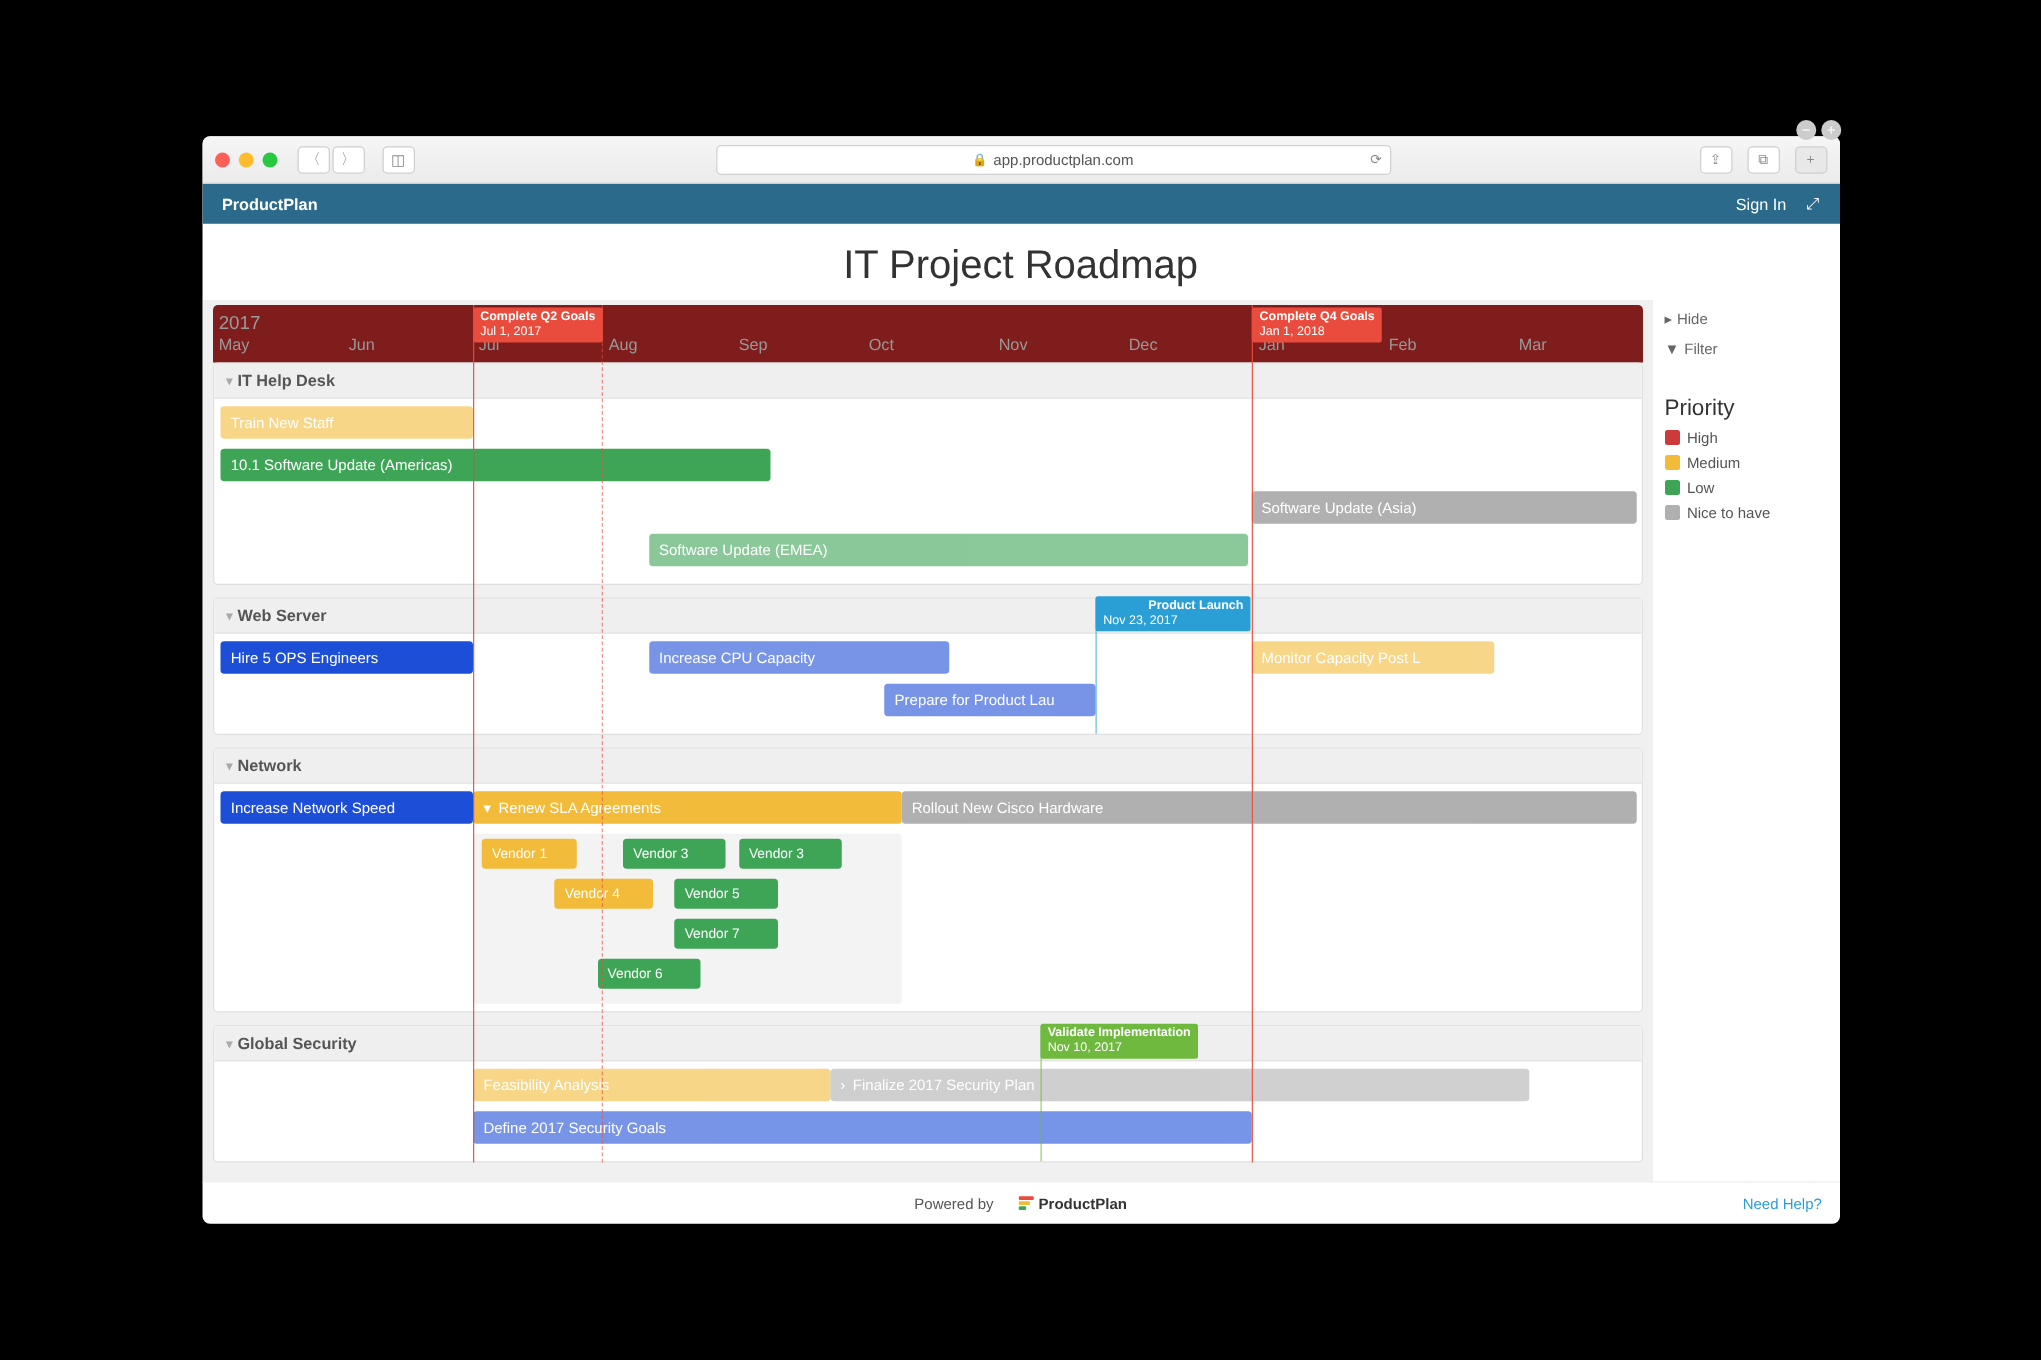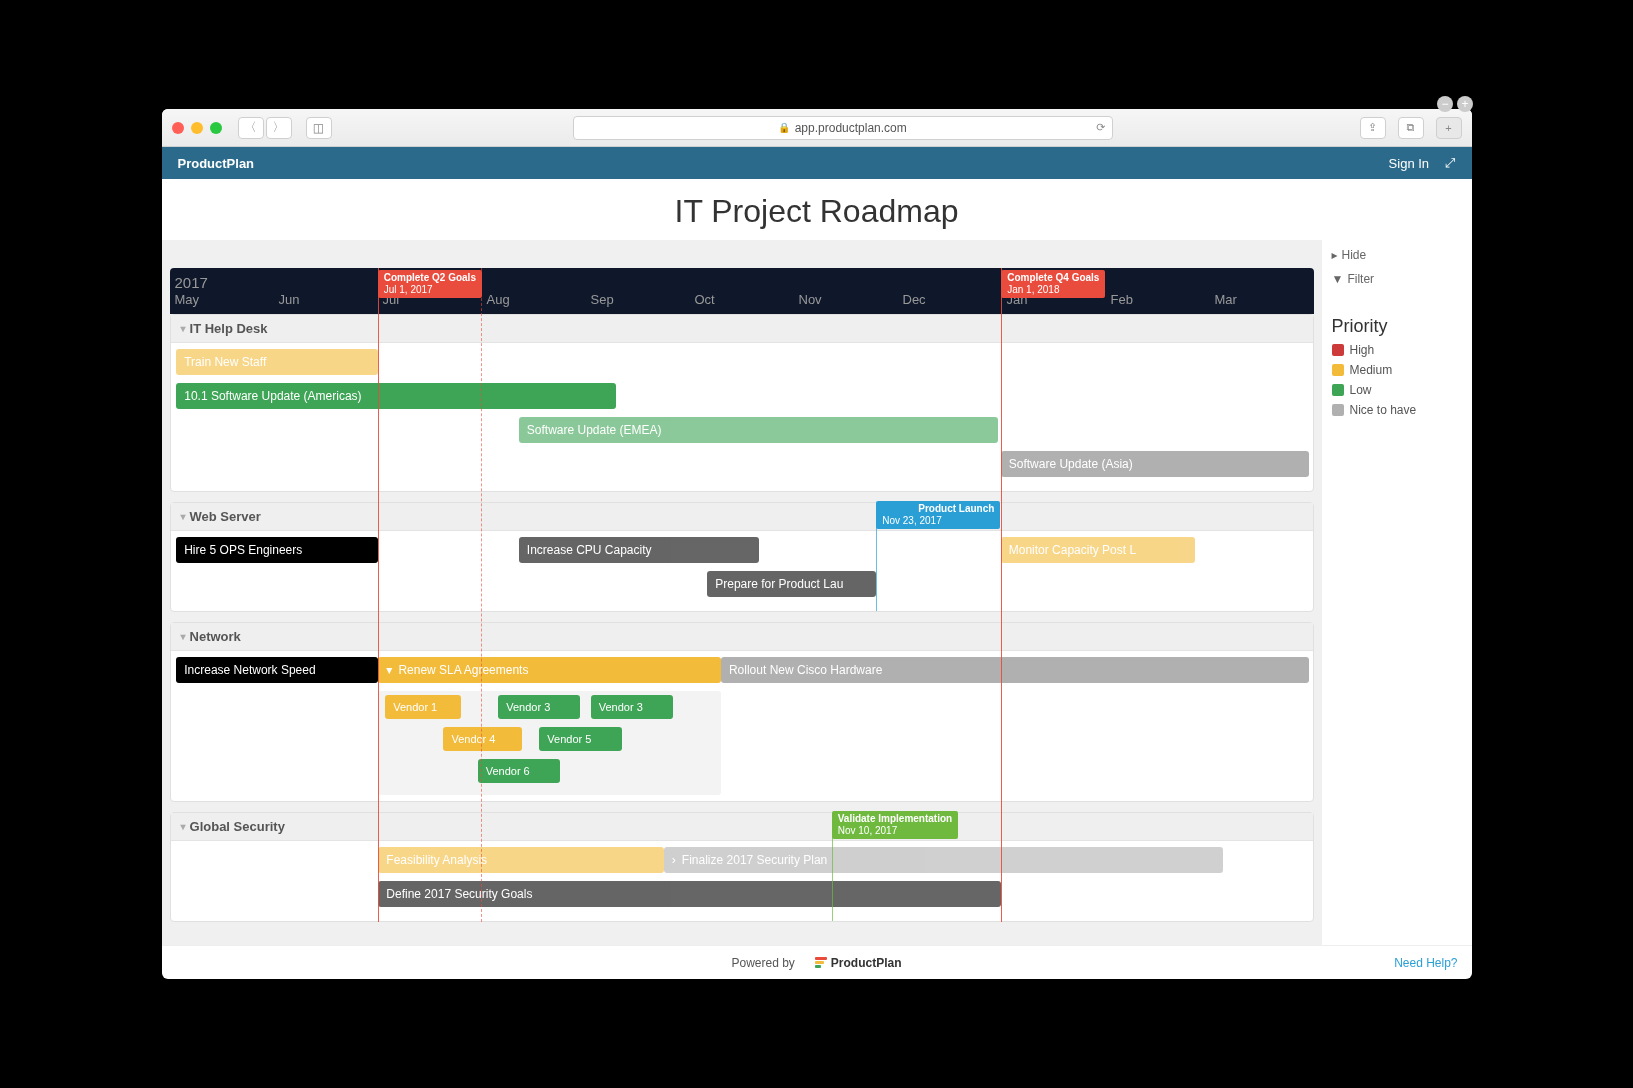--- a/index.html
+++ b/index.html
@@ -14,32 +14,32 @@
 .addrbar { flex:1; max-width: 540px; margin: 0 auto; height: 24px; border: 1px solid #d0d0d0; border-radius: 4px; background:#fff; display:flex; align-items:center; justify-content:center; font-size:12px; color:#555; position:relative; }
 .addrbar .lock { margin-right:4px; color:#777; font-size:10px;}
 .addrbar .reload { position:absolute; right:6px; color:#888; font-size:11px;}
 .tabsicon { width:26px; height:22px; border:1px solid #cfcfcf; border-radius:4px; background:#fff; margin-left:6px; display:flex;align-items:center;justify-content:center;color:#888;font-size:11px;}
 .rightchrome { display:flex; gap:6px;}
 .appheader { height: 32px; background: #2b6a8a; color: #fff; display:flex; align-items:center; padding: 0 16px; font-size:13px; justify-content:space-between; }
 .appheader .right { display:flex; align-items:center; gap:16px; }
 .title { text-align:center; font-size: 32px; font-weight:300; color:#333; padding: 14px 0 10px; }
 .content { flex:1; display:flex; overflow:hidden; position:relative; }
 .roadmap { flex:1; overflow:auto; position:relative; background:#f0f0f0; padding: 4px 8px 20px 8px; }
-.timeline-wrap { position:relative; background:#0f172a; border-radius:4px 4px 0 0; padding: 6px 0 0 0; margin-top: 24px; }
+.timeline-wrap { position:relative; background:#7f1d1d; border-radius:4px 4px 0 0; padding: 6px 0 0 0; }
 .yearrow { display:flex; color:#999; font-size:15px; height:18px; }
 .monthrow { display:flex; color:#999; font-size:13px; height:22px; align-items:flex-start; }
 .mcell { flex:1; padding-left:4px; border-left:1px solid transparent; }
 .lanesgroup { background:#fff; border:1px solid #e0e0e0; border-radius:4px; margin-bottom:10px; position:relative; }
 .lanehdr { background:#efefef; padding:6px 10px; font-size:13px; font-weight:600; color:#555; border-bottom:1px solid #e3e3e3; display:flex; align-items:center; gap:4px; }
 .chev { color:#aaa; font-size:10px; }
 .lanebody { position:relative; padding: 6px 0; }
 .row { position:relative; height: 30px; margin-bottom:4px; }
 .bar { position:absolute; height:26px; border-radius:3px; color:#fff; font-size:12px; display:flex; align-items:center; padding:0 8px; white-space:nowrap; overflow:hidden; cursor:pointer; }
 .bar.faded { opacity:0.6; }
-.c-high { background:#000000; }
+.c-high { background:#1d4ed8; }
 .c-med { background:#F2BB3A; }
 .c-low { background:#3EA556; }
 .c-nice { background:#B0B0B0; }
 .milestone { position:absolute; top:0; padding:2px 6px; color:#fff; font-size:10px; line-height:1.2; border-radius:2px; z-index:50; }
 .ms-red { background:#E94B3C; }
 .ms-blue { background:#2A9FD6; }
 .ms-green { background:#6FB93F; }
 .msline { position:absolute; top:0; bottom:0; width:1px; background:rgba(233,75,60,0.9); z-index:40; }
 .msline.dashed { border-left:1px dashed rgba(233,75,60,0.6); background:none; width:0; }
 .msline.green { background:rgba(111,185,63,0.7);}
@@ -162,27 +162,27 @@
                   <div class="bar c-med faded" style="left: 0.5%; width: 17.7%;">
                     <span>Train New Staff</span>
                   </div>
                 </div>
                 <div class="row">
                   <div class="bar c-low" style="left: 0.5%; width: 38.5%;">
                     <span>10.1 Software Update (Americas)</span>
                   </div>
                 </div>
                 <div class="row">
+                  <div class="bar c-nice" style="left: 72.7%; width: 27%;">
+                    <span>Software Update (Asia)</span>
+                  </div>
+                </div>
+                <div class="row">
                   <div class="bar c-low faded" style="left: 30.5%; width: 42%;">
                     <span>Software Update (EMEA)</span>
-                  </div>
-                </div>
-                <div class="row">
-                  <div class="bar c-nice" style="left: 72.7%; width: 27%;">
-                    <span>Software Update (Asia)</span>
                   </div>
                 </div>
               </div>
             </div>
             <div class="lanesgroup" style="position: relative;">
               <div class="lanehdr">
                 <span class="chev">▾</span>
                 <span>Web Server</span>
               </div>
               <div class="lanebody">
@@ -238,20 +238,25 @@
                     <div class="subbar c-low" style="left: 62%; width: 24%;">
                       <span>Vendor 3</span>
                     </div>
                   </div>
                   <div class="subrow">
                     <div class="subbar c-med" style="left: 19%; width: 23%;">
                       <span>Vendor 4</span>
                     </div>
                     <div class="subbar c-low" style="left: 47%; width: 24%;">
                       <span>Vendor 5</span>
+                    </div>
+                  </div>
+                  <div class="subrow">
+                    <div class="subbar c-low" style="left: 47%; width: 24%;">
+                      <span>Vendor 7</span>
                     </div>
                   </div>
                   <div class="subrow">
                     <div class="subbar c-low" style="left: 29%; width: 24%;">
                       <span>Vendor 6</span>
                     </div>
                   </div>
                 </div>
               </div>
             </div>

